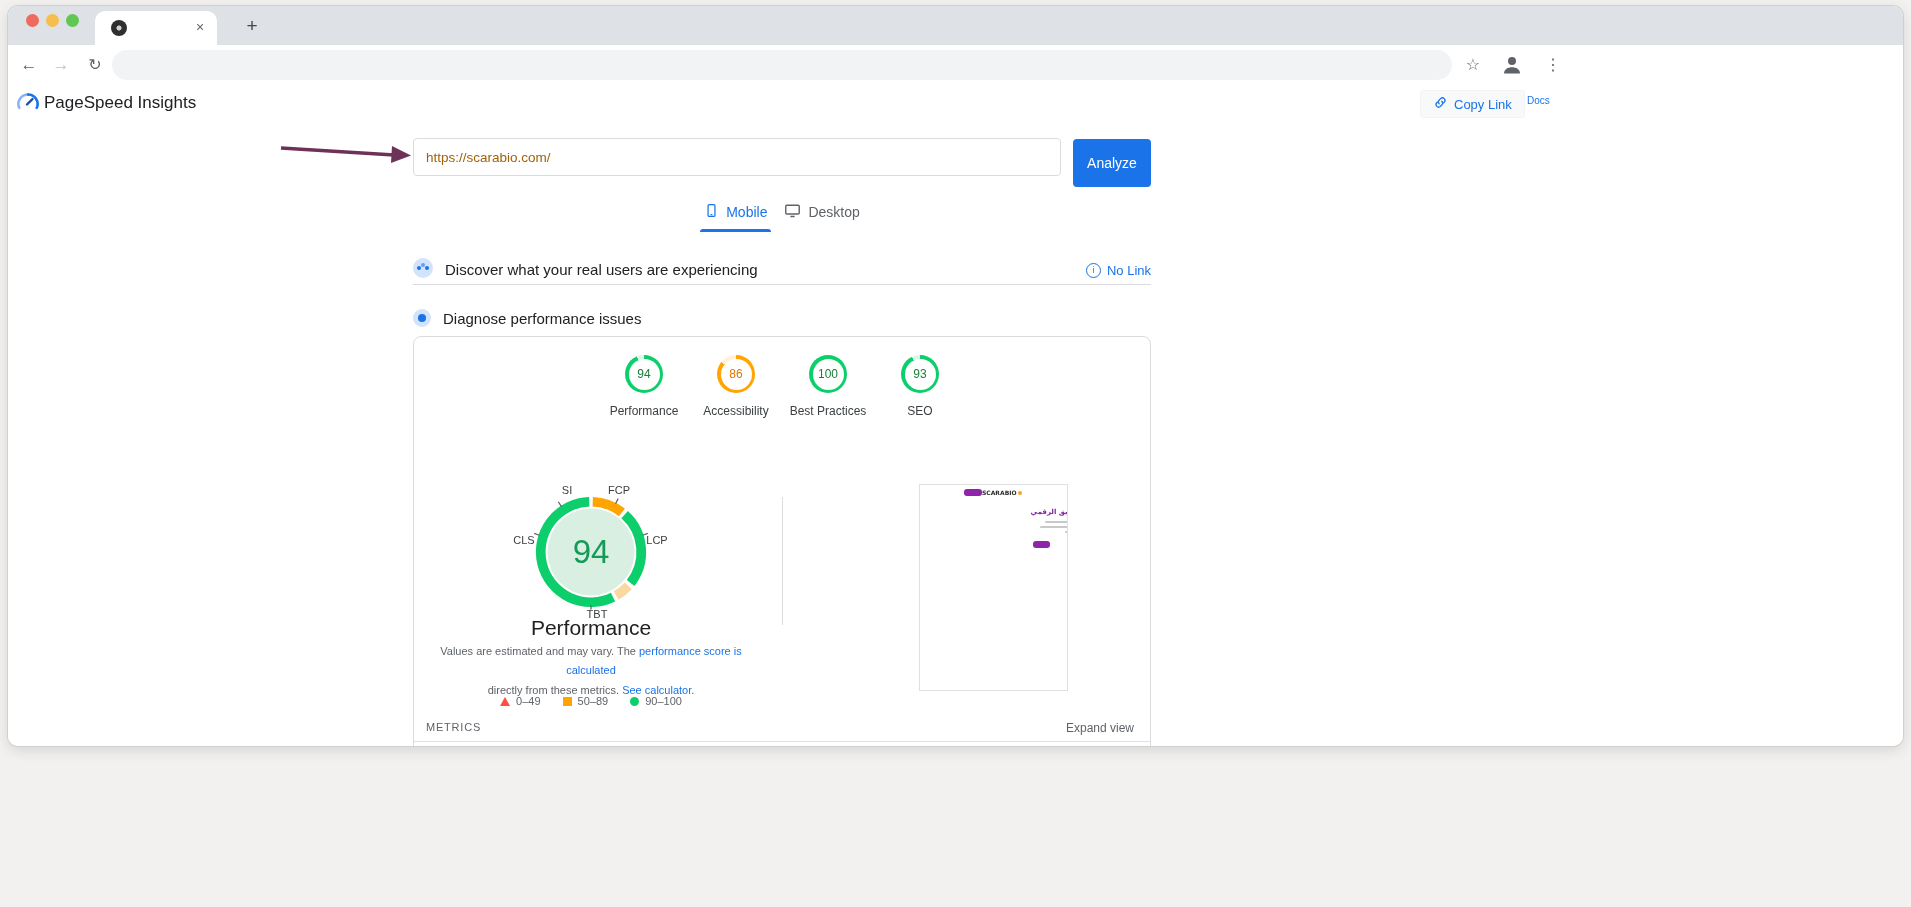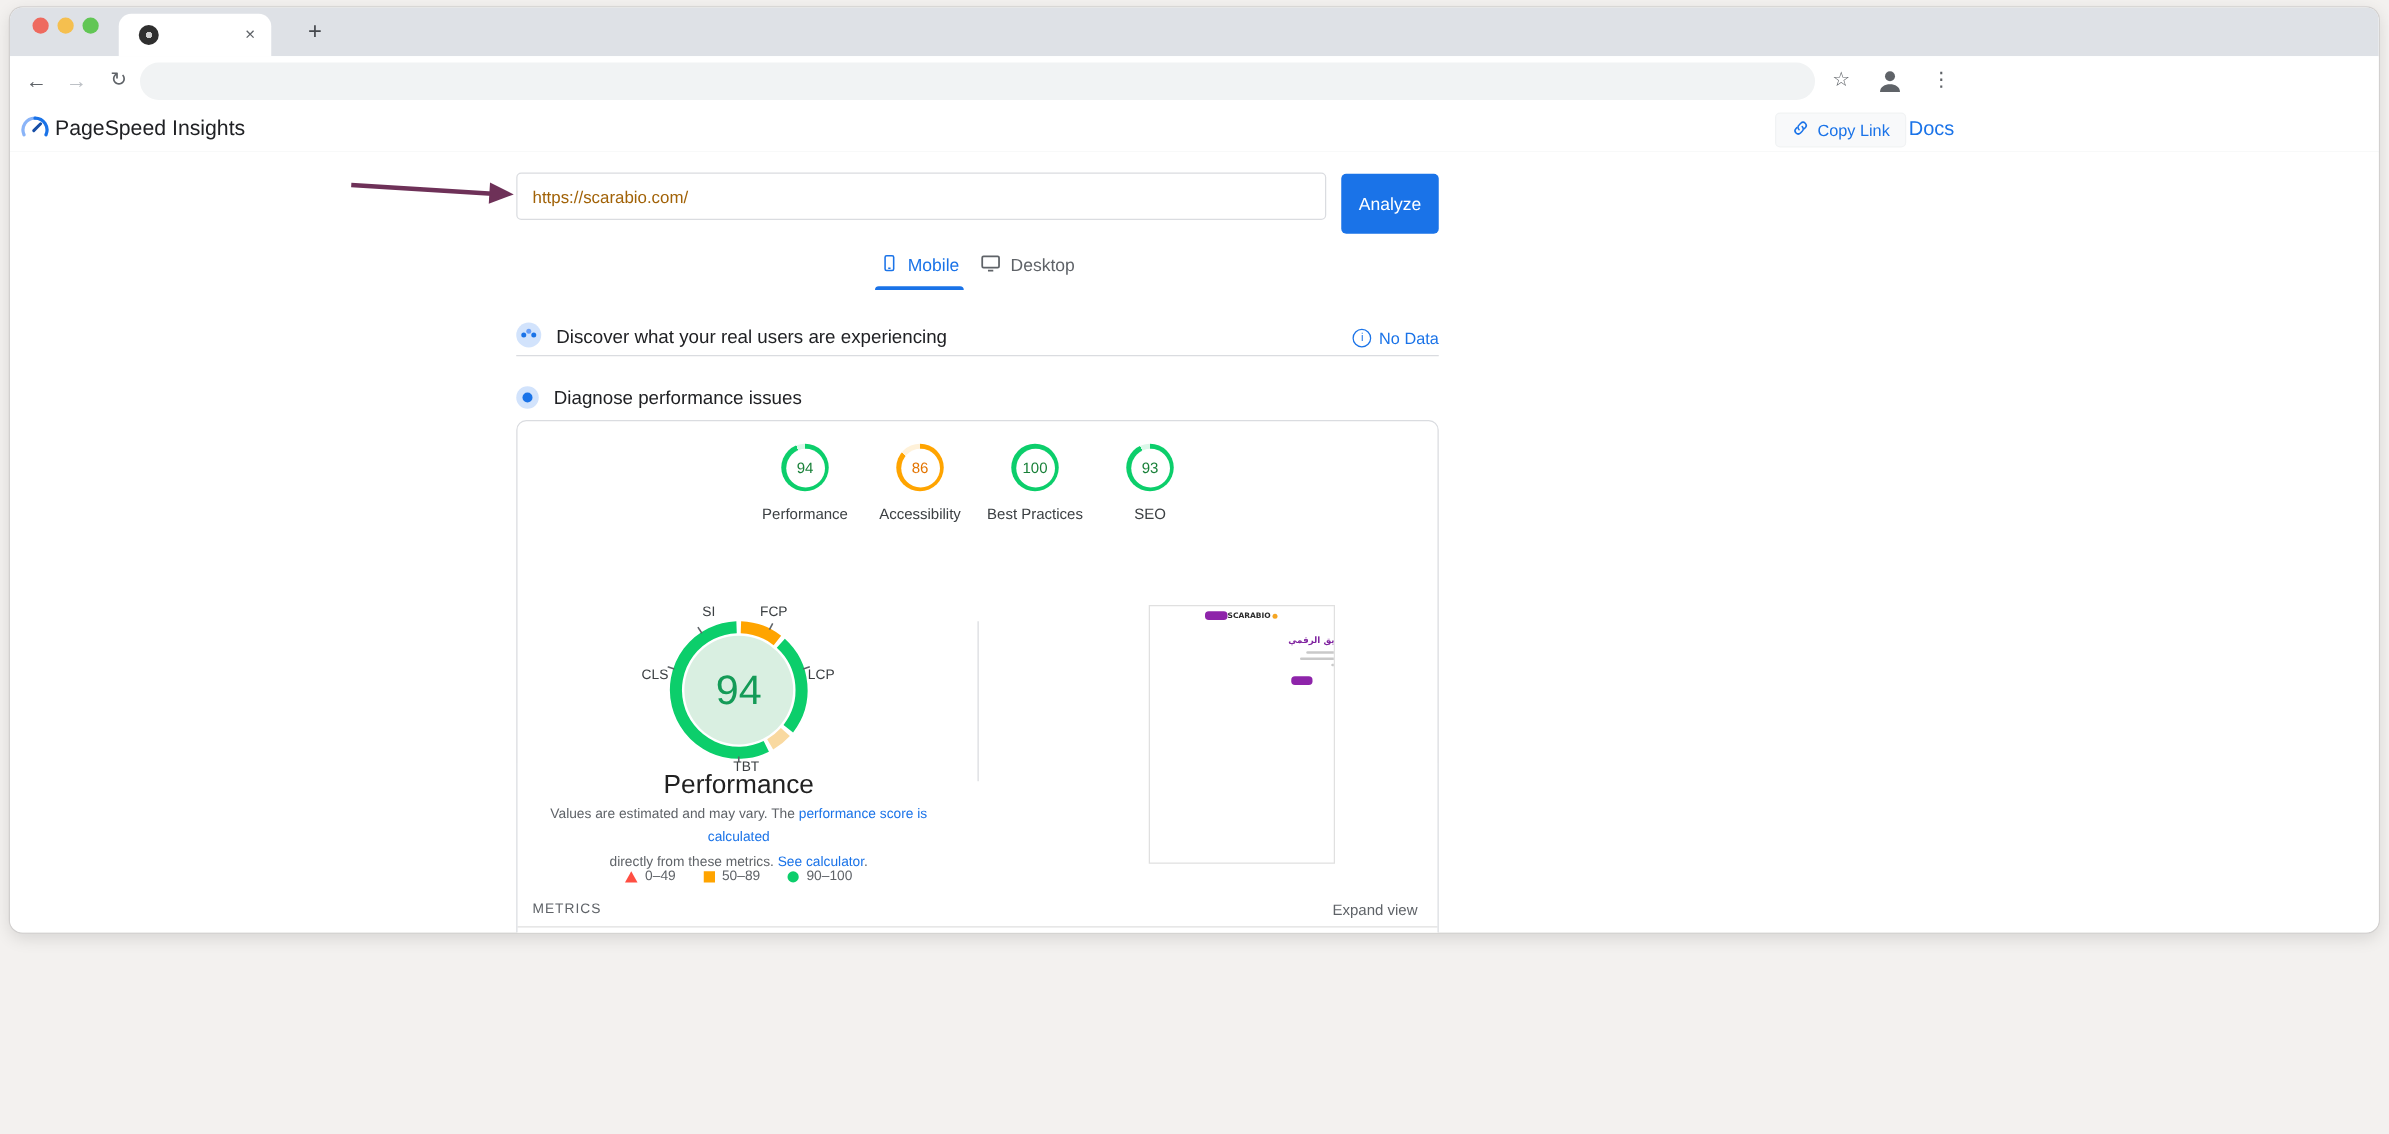--- a/index.html
+++ b/index.html
@@ -27,21 +27,21 @@
   .addressbar{position:absolute;left:104px;top:5px;width:1340px;height:30px;background:#f1f3f4;border-radius:15px;}
   .nav-ic.star{left:1452px;font-size:16px;}
   .avatar{position:absolute;left:1492px;top:8px;width:24px;height:24px;}
   .nav-ic.kebab{left:1532px;font-size:16px;letter-spacing:0;}
   
   .psi-header{position:absolute;left:0;top:79px;width:100%;height:36px;background:#fff;border-bottom:1px solid #dadce0;}
   .psi-logo{position:absolute;left:8px;top:6px;width:24px;height:24px;}
   .psi-title{position:absolute;left:36px;top:8px;font-size:17px;color:#202124;}
   .copylink{position:absolute;left:1412px;top:5px;height:26px;display:flex;align-items:center;gap:6px;
             padding:0 12px;background:#f8f9fa;border:1px solid #f1f3f4;border-radius:4px;color:#1a73e8;font-size:13px;}
-  .docs{position:absolute;left:1519px;top:10px;font-size:16px;color:#1a73e8;}
+  .docs{position:absolute;left:1519px;top:10px;font-size:10px;color:#1a73e8;}
   
   .content{position:absolute;left:0;top:115px;width:100%;height:625px;background:#fff;}
   .column{position:absolute;left:405px;top:0;width:738px;height:625px;}
   .url-input{position:absolute;left:0;top:17px;width:648px;height:38px;box-sizing:border-box;border:1px solid #dadce0;
              border-radius:4px;padding:0 12px;font-size:13.5px;color:#a16207;outline:none;font-family:inherit;background:#fff;}
   .analyze{position:absolute;left:660px;top:18px;width:78px;height:48px;background:#1a73e8;color:#fff;border:none;
            border-radius:4px;font-size:14px;font-weight:500;font-family:inherit;}
   .device-tabs{position:absolute;left:0;top:79px;width:738px;display:flex;justify-content:center;gap:13px;}
   .dtab{position:relative;display:flex;align-items:center;gap:7px;padding:2px 2px 10px 2px;font-size:14px;color:#5f6368;}
   .dtab.active{color:#1a73e8;font-weight:500;}
@@ -191,21 +191,21 @@
 
         <div class="discover-row">
           <span class="field-ic">
               <i></i>
               <i></i>
               <i></i>
             </span>
           <span class="sec-heading">Discover what your real users are experiencing</span>
           <div class="nodata">
             <span class="info-ic">i</span>
-            <span>No Data</span>
+            <span>No Link</span>
           </div>
         </div>
 
         <div class="divider"></div>
 
         <div class="diagnose-row">
           <span class="lab-ic"></span>
           <span class="sec-heading">Diagnose performance issues</span>
         </div>
 

